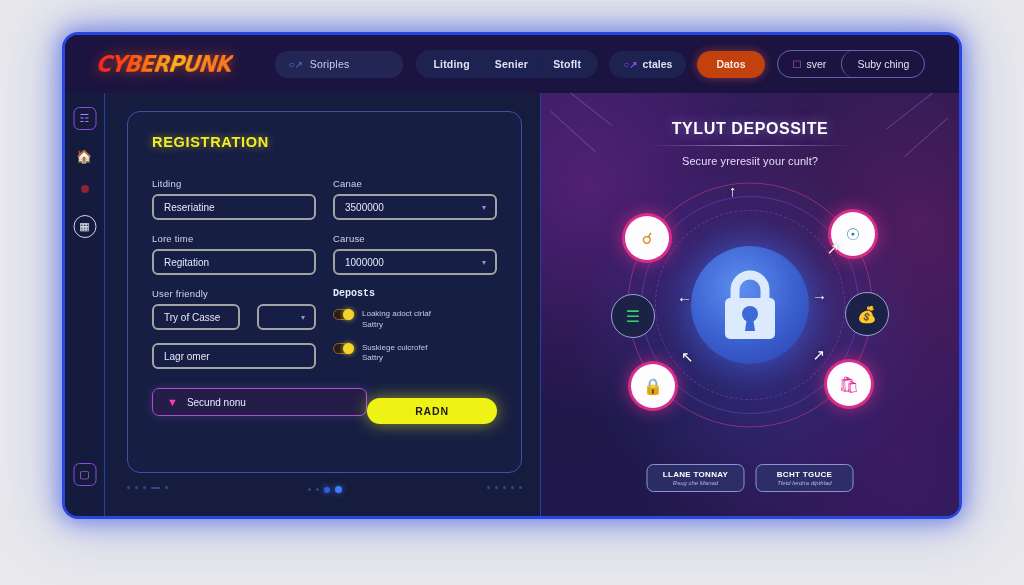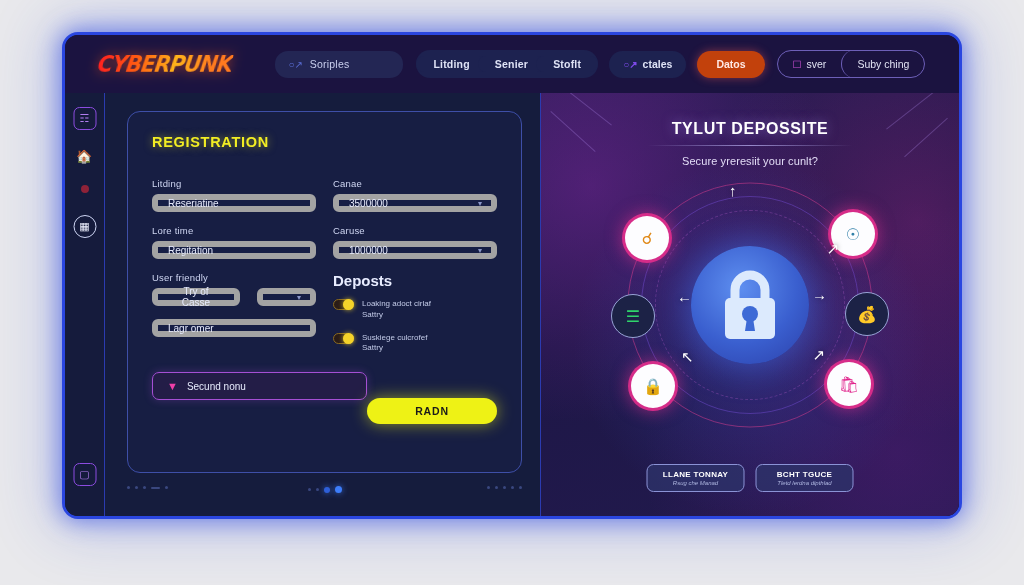--- a/index.html
+++ b/index.html
@@ -177,47 +177,47 @@
   .grid2 { display: flex; gap: 17px; }
   .col { flex: 1; min-width: 0; }
 
   .fld-label {
     color: #cfd6f2;
     font-size: 9.5px;
     margin-bottom: 5px;
     letter-spacing: .2px;
   }
   .fld {
-    height: 18px;
-    border: 6px solid #a3a3a3;
+    height: 26px;
+    border: 2px solid #a3a3a3;
     border-radius: 6px;
     background: rgba(22,30,70,.8);
     display: flex; align-items: center;
     padding: 0 10px;
     color: #e5e9fb;
     font-size: 10px;
     margin-bottom: 13px;
     position: relative;
-    text-align: center;
   }
   .fld .caret {
     position: absolute; right: 9px;
     color: #8b97c9; font-size: 8px;
   }
 
   .row-inline { display: flex; gap: 17px; }
   .row-inline .fld { margin-bottom: 13px; }
   .fld.w-short { width: 88px; flex: none; }
   .fld.w-grow { flex: 1; }
 
   #deposits-label {
     color: #e8ecff;
-    font-size: 15px;
+    font-size: 10px;
     font-weight: bold;
     margin-bottom: 10px;
+    font-family: Liberation Mono, monospace;
   }
   .toggle-row { display: flex; align-items: flex-start; gap: 8px; margin-bottom: 12px; }
   .tgl {
     flex: none;
     width: 21px; height: 11px;
     border-radius: 6px;
     background: #2a1c18;
     border: 1px solid #8a6a20;
     position: relative;
   }

